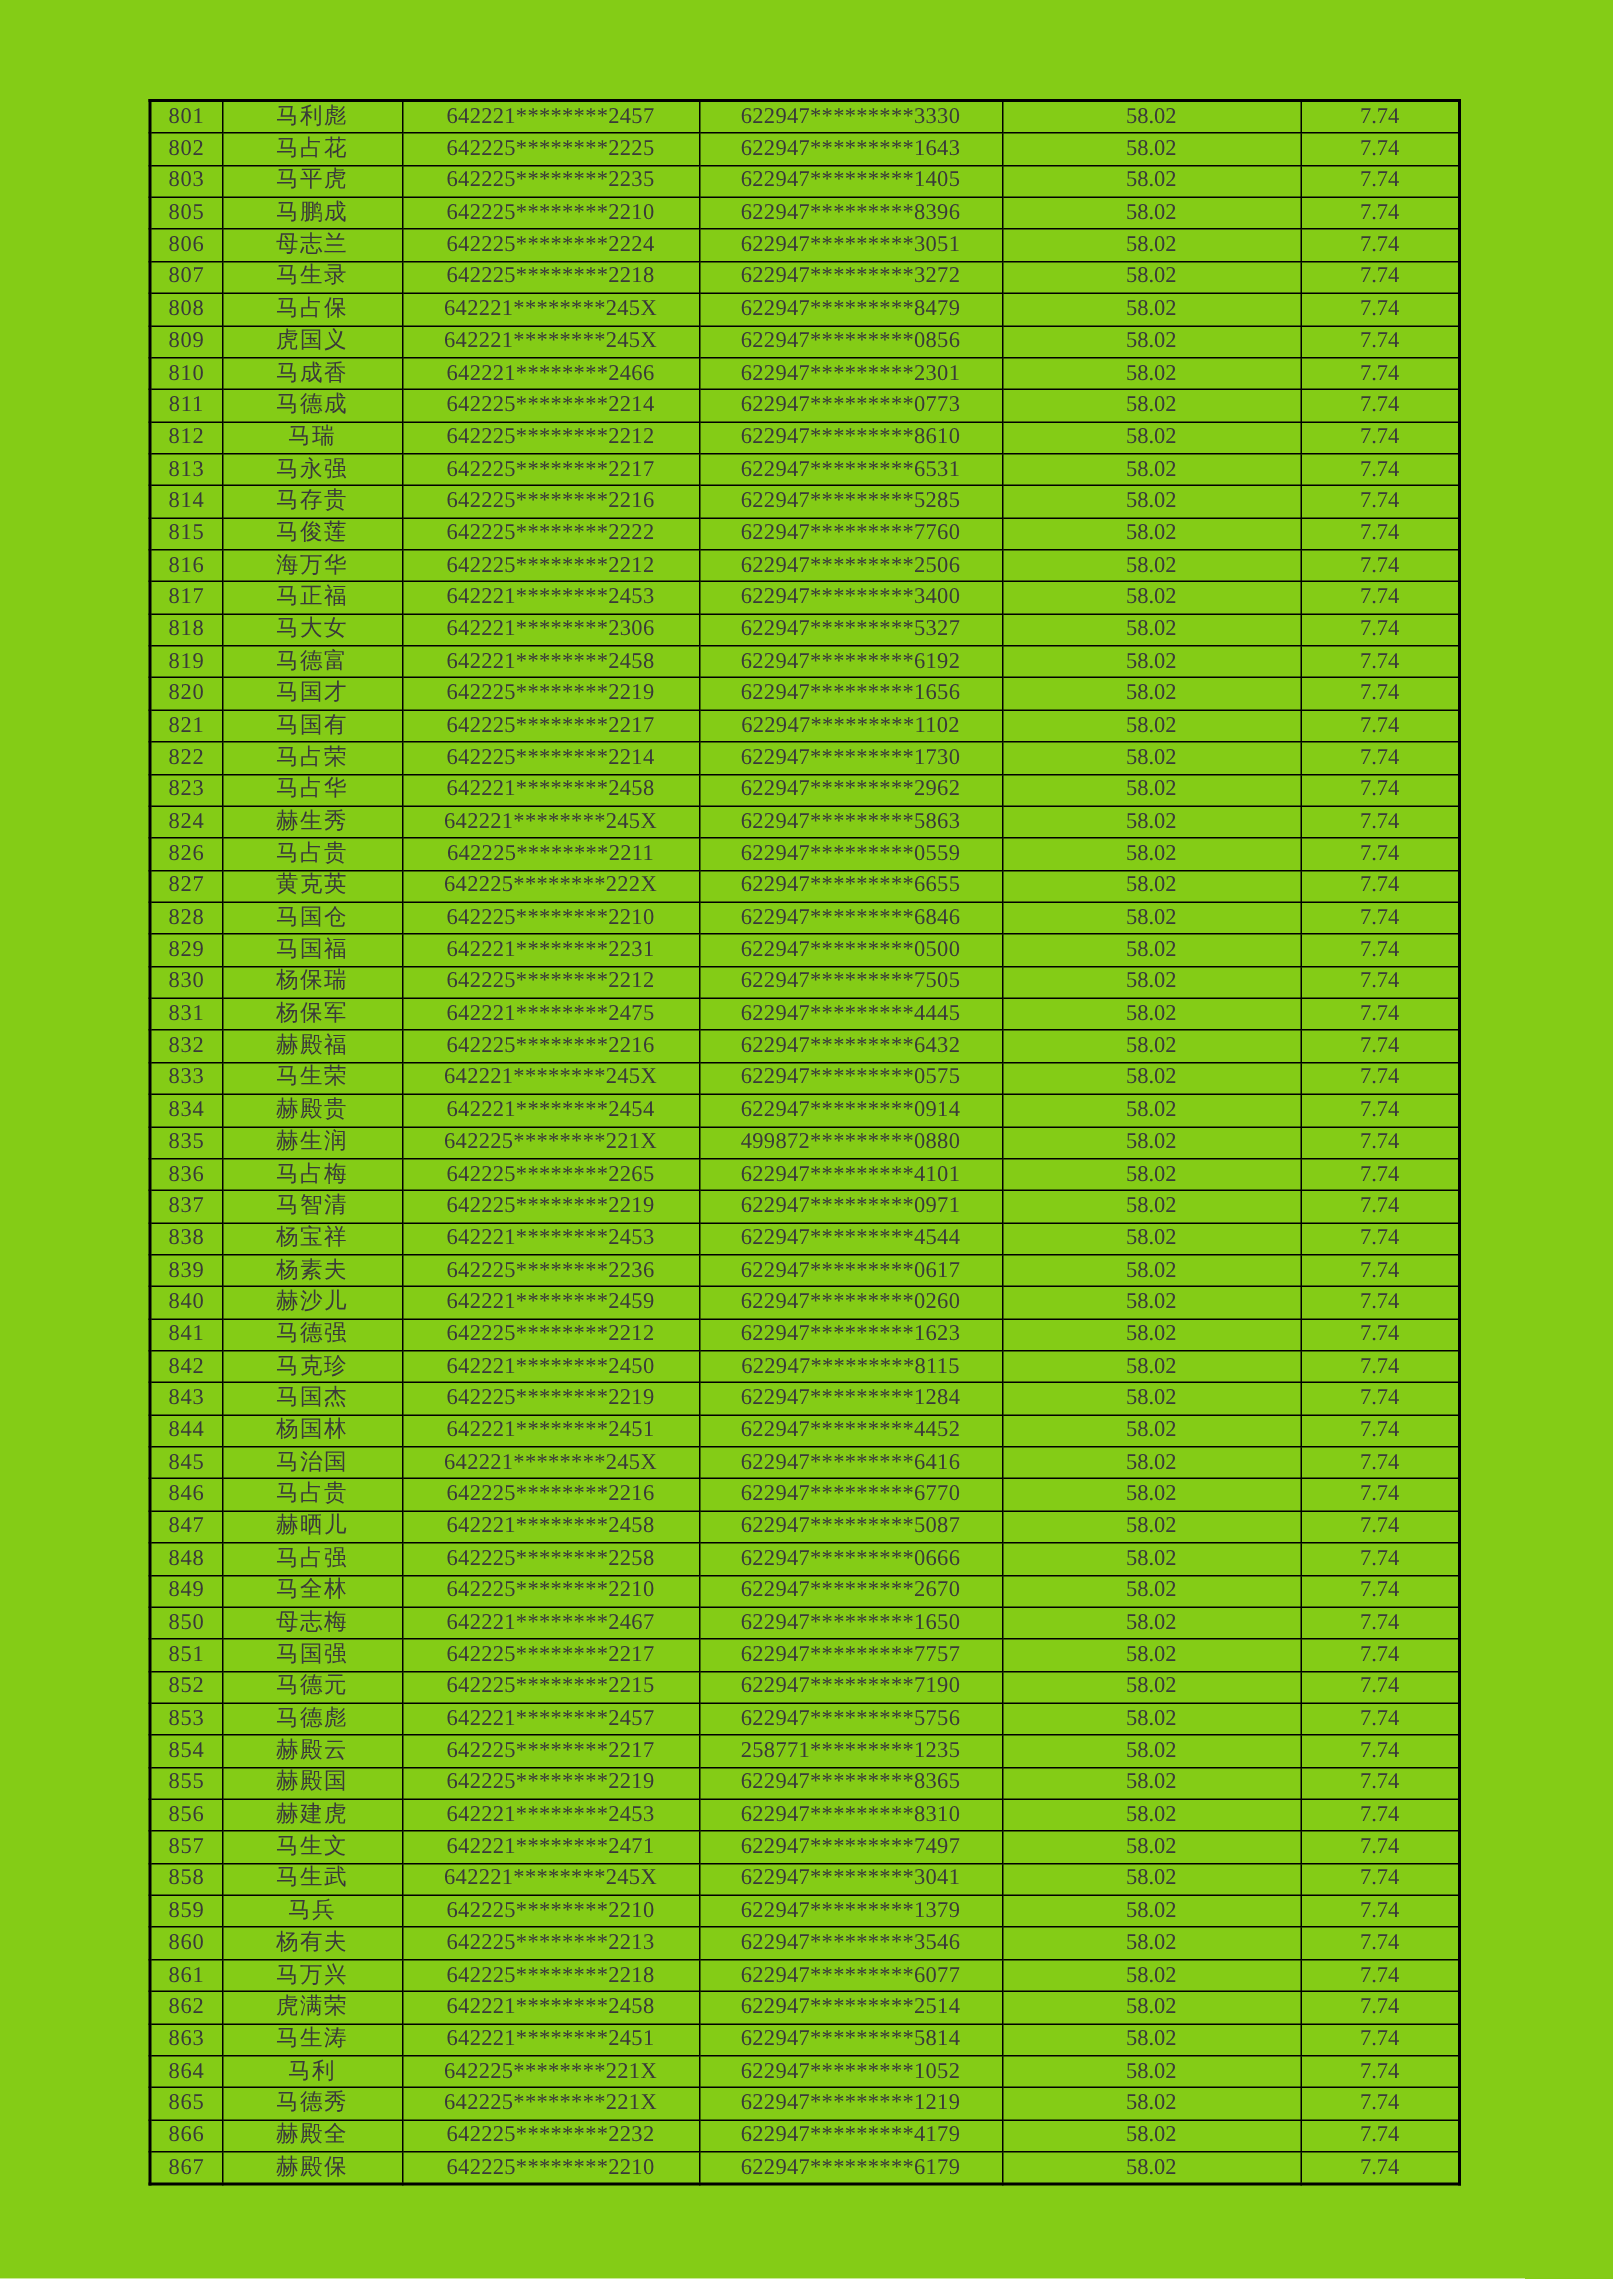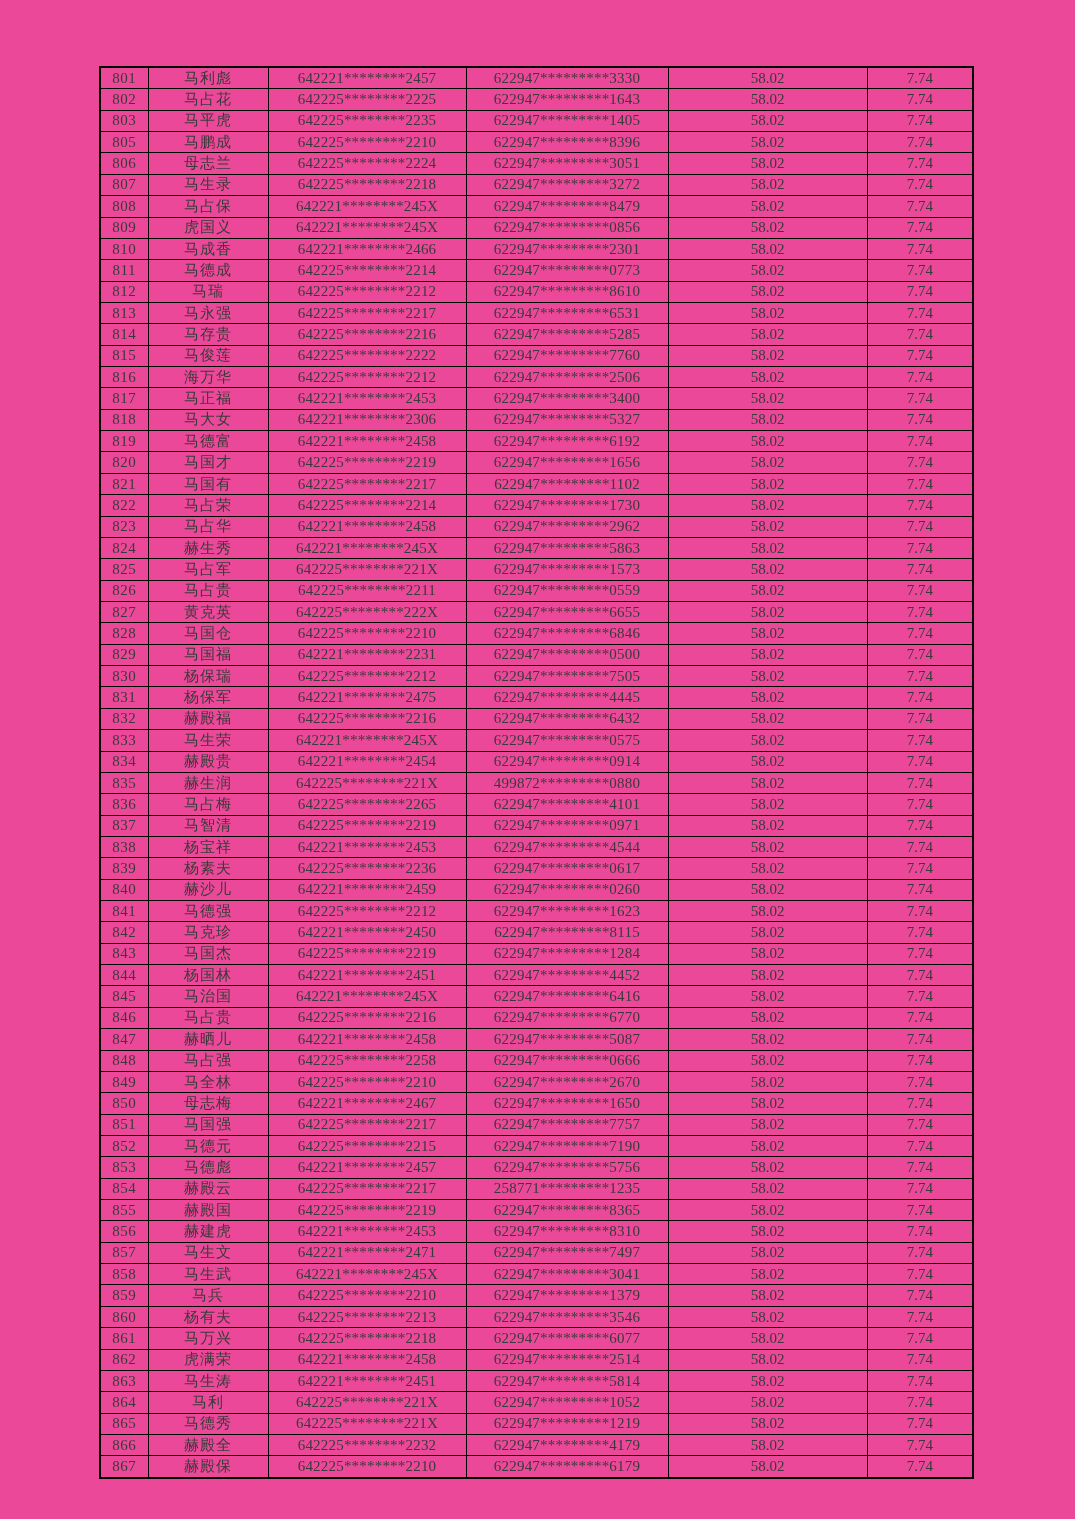--- a/index.html
+++ b/index.html
@@ -4,21 +4,21 @@
 <style>
   html, body {
     margin: 0;
     padding: 0;
     background: #ffffff;
   }
   .page {
     position: relative;
     width: 1075px;
     height: 1519px;
-    background: #ec4899;
+    background: #84cc16;
     font-family: "Liberation Serif", "DejaVu Serif", serif;
   }
   table.data-table {
     position: absolute;
     left: 99px;
     top: 66px;
     width: 873px;
     border-collapse: collapse;
     table-layout: fixed;
     border: 2px solid #000000;
@@ -231,28 +231,20 @@
   </tr>
         <tr>
     <td class="c-index">824</td>
     <td class="c-name">赫生秀</td>
     <td class="c-id">642221********245X</td>
     <td class="c-card">622947*********5863</td>
     <td class="c-amount">58.02</td>
     <td class="c-rate">7.74</td>
   </tr>
         <tr>
-    <td class="c-index">825</td>
-    <td class="c-name">马占军</td>
-    <td class="c-id">642225********221X</td>
-    <td class="c-card">622947*********1573</td>
-    <td class="c-amount">58.02</td>
-    <td class="c-rate">7.74</td>
-  </tr>
-        <tr>
     <td class="c-index">826</td>
     <td class="c-name">马占贵</td>
     <td class="c-id">642225********2211</td>
     <td class="c-card">622947*********0559</td>
     <td class="c-amount">58.02</td>
     <td class="c-rate">7.74</td>
   </tr>
         <tr>
     <td class="c-index">827</td>
     <td class="c-name">黄克英</td>

